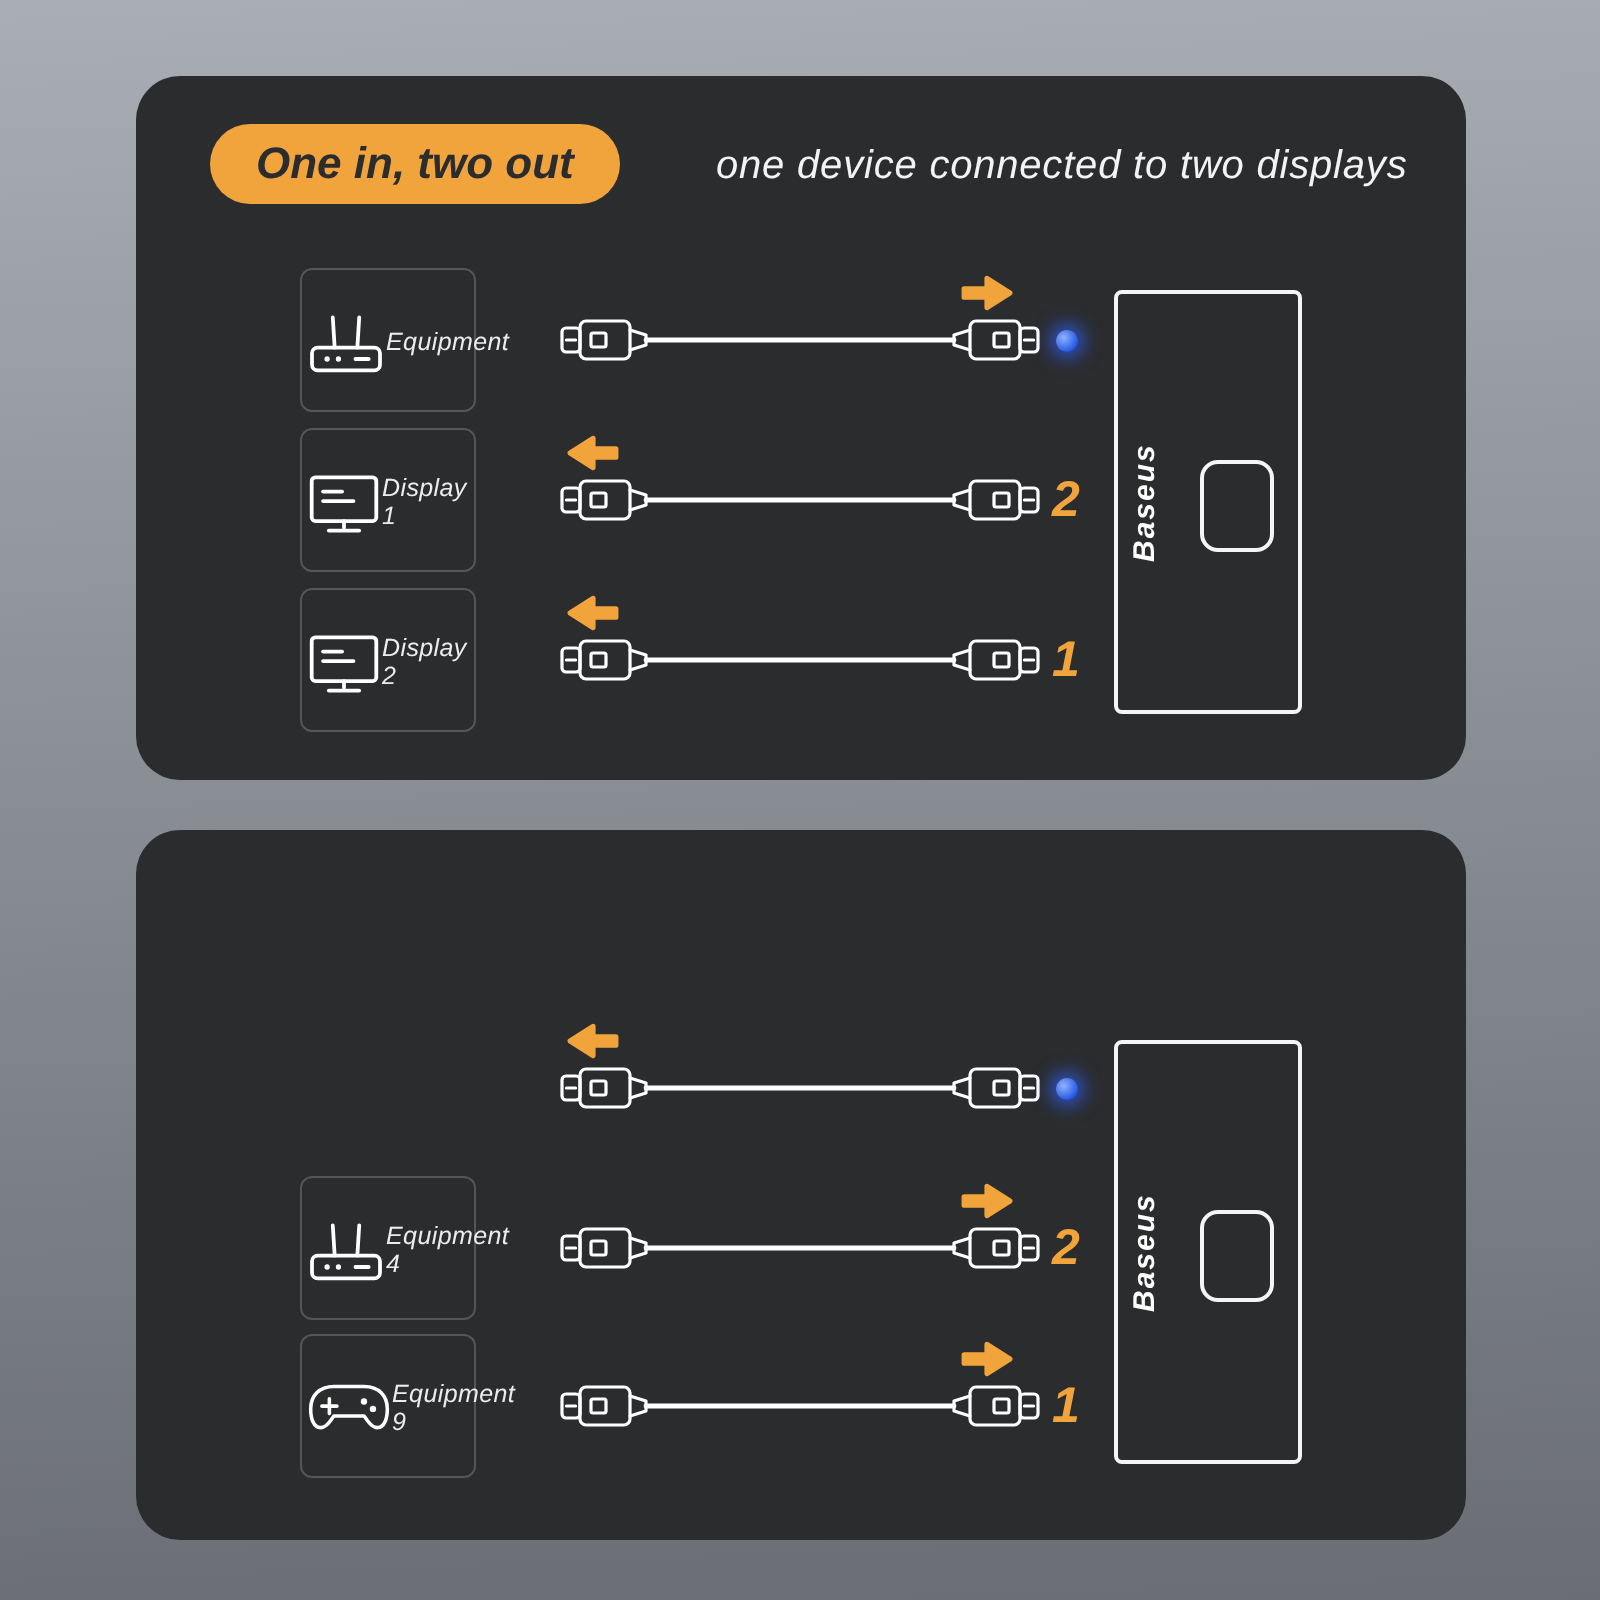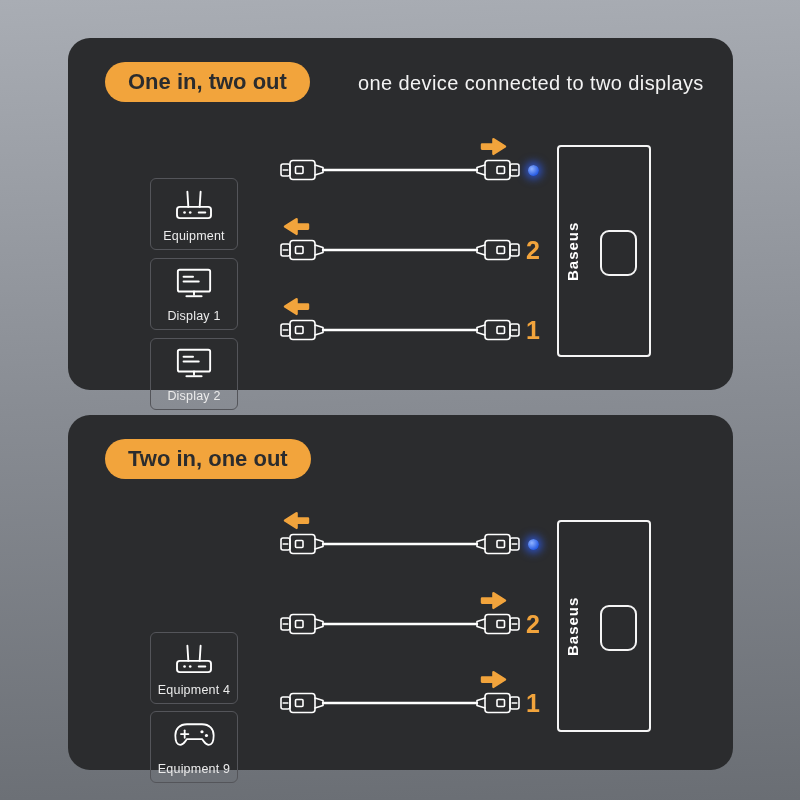--- a/index.html
+++ b/index.html
@@ -1,38 +1,37 @@
 <!DOCTYPE html>
 <html><head>
 <meta charset="utf-8">
 <style>
   html,body{margin:0;padding:0;}
   body{
     width:800px;height:800px;position:relative;overflow:hidden;
     background:linear-gradient(178deg,#a9adb4 0%,#888c93 50%,#6a6e74 100%);
     font-family:"Liberation Sans","DejaVu Sans",sans-serif;
   }
-  .panel{position:absolute;left:68px;width:665px;background:#2b2c2e;border-radius:22px;}
+  .panel{position:absolute;left:68px;width:665px;background:#2b2c2e;border-radius:22px;font-style:italic;}
   #panel-top{top:38px;height:352px;}
   #panel-bottom{top:415px;height:355px;}
 
   .badge{
     position:absolute;left:37px;top:24px;height:40px;line-height:40px;
     padding:0 23px;background:#f2a43c;border-radius:21px;
     color:#2b2c2e;font-size:22px;font-weight:bold;white-space:nowrap;
   }
   .subtitle{position:absolute;left:252px;top:34px;color:#f3f3f3;font-size:20px;letter-spacing:.4px;white-space:nowrap;margin-left:38px;}
 
   .row{position:absolute;left:0;width:100%;height:72px;}
   .device-box{
     position:absolute;left:82px;top:0;width:88px;height:72px;
     border:1px solid #54555a;border-radius:6px;box-sizing:border-box;
-    display:flex;flex-direction:column;align-items:center;justify-content:space-between;
+    display:flex;flex-direction:row;align-items:center;justify-content:space-between;
     padding:8px 2px 6px;
-    margin-top:44px;
   }
   .device-label{color:#ececec;font-size:12.5px;letter-spacing:.2px;}
   .dev-icon{flex:0 0 auto;}
 
   .cable{position:absolute;left:212px;top:22px;width:240px;height:28px;}
   .arrow{position:absolute;top:3px;width:27px;height:19px;}
   .arrow-right{left:412px;}
   .arrow-left{left:215px;transform:scaleX(-1);}
 
   .port-num{
@@ -162,21 +161,20 @@
     <div class="port-num">1</div>
   </div>
 
   <div class="switch">
     <div class="brand">Baseus</div>
     <div class="switch-button"></div>
   </div>
 </div>
 
 <div class="panel" id="panel-bottom">
-  <div class="badge">Two in, one out</div>
 
   <div class="row" style="top:93px">
     <svg class="arrow arrow-left" viewBox="0 0 26 18">
         <use href="#arrow"></use>
       </svg>
     <svg class="cable" viewBox="0 0 240 28">
         <use href="#cable"></use>
       </svg>
     <div class="led"></div>
   </div>

